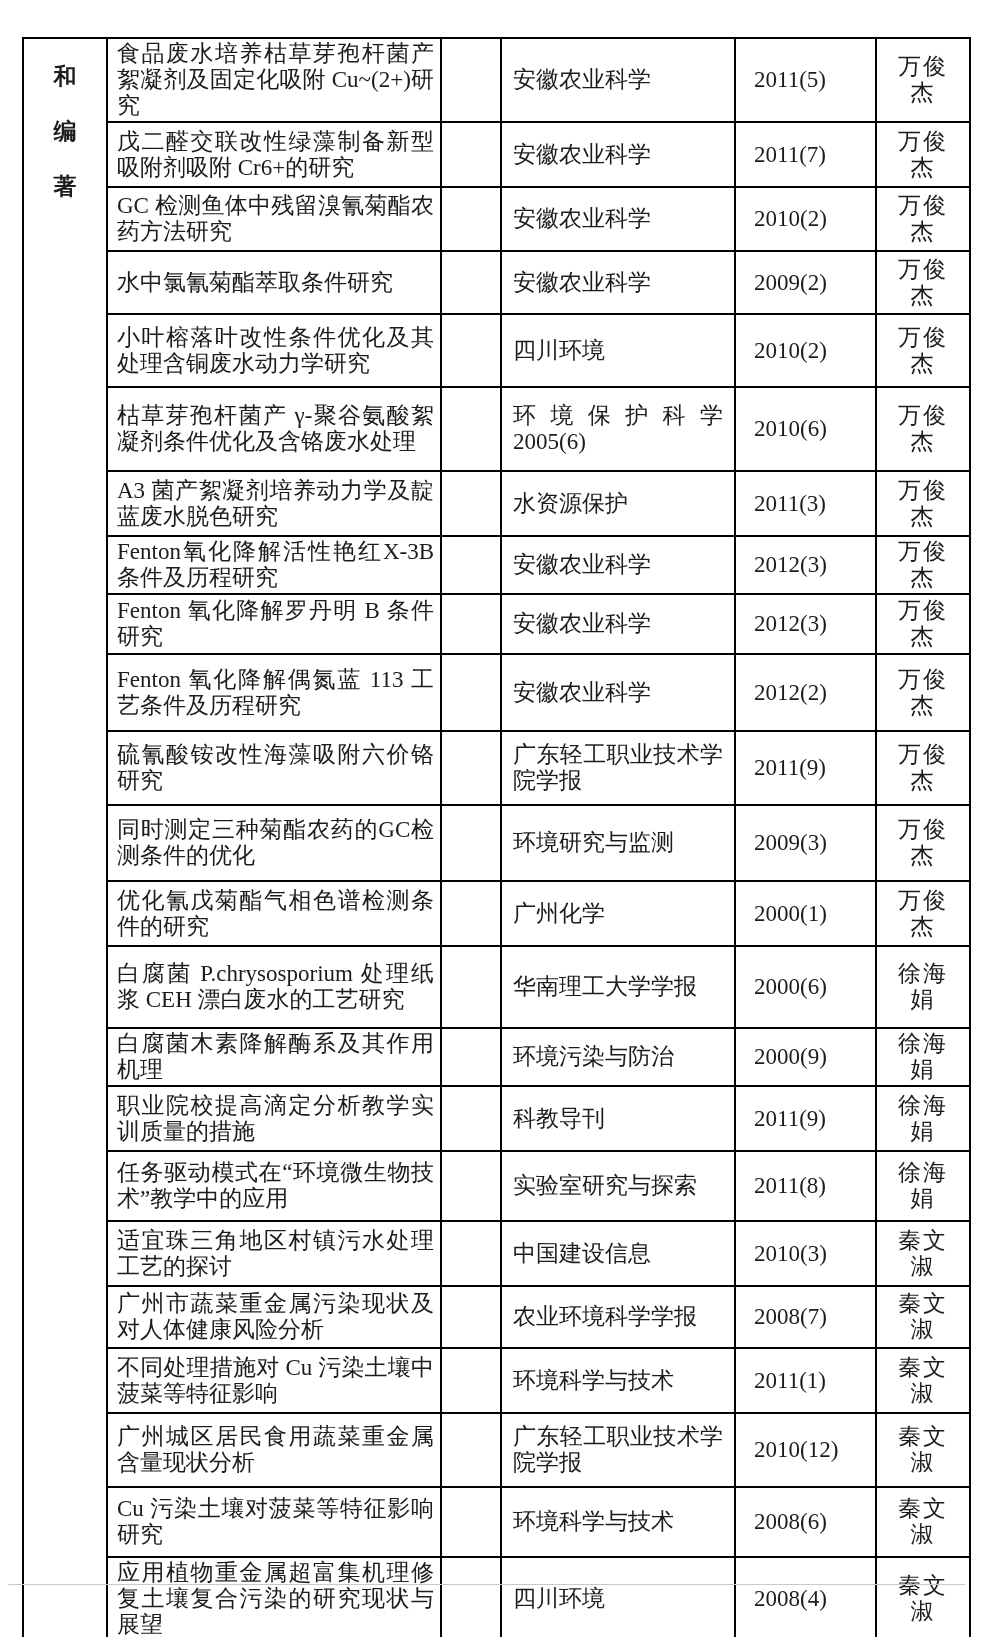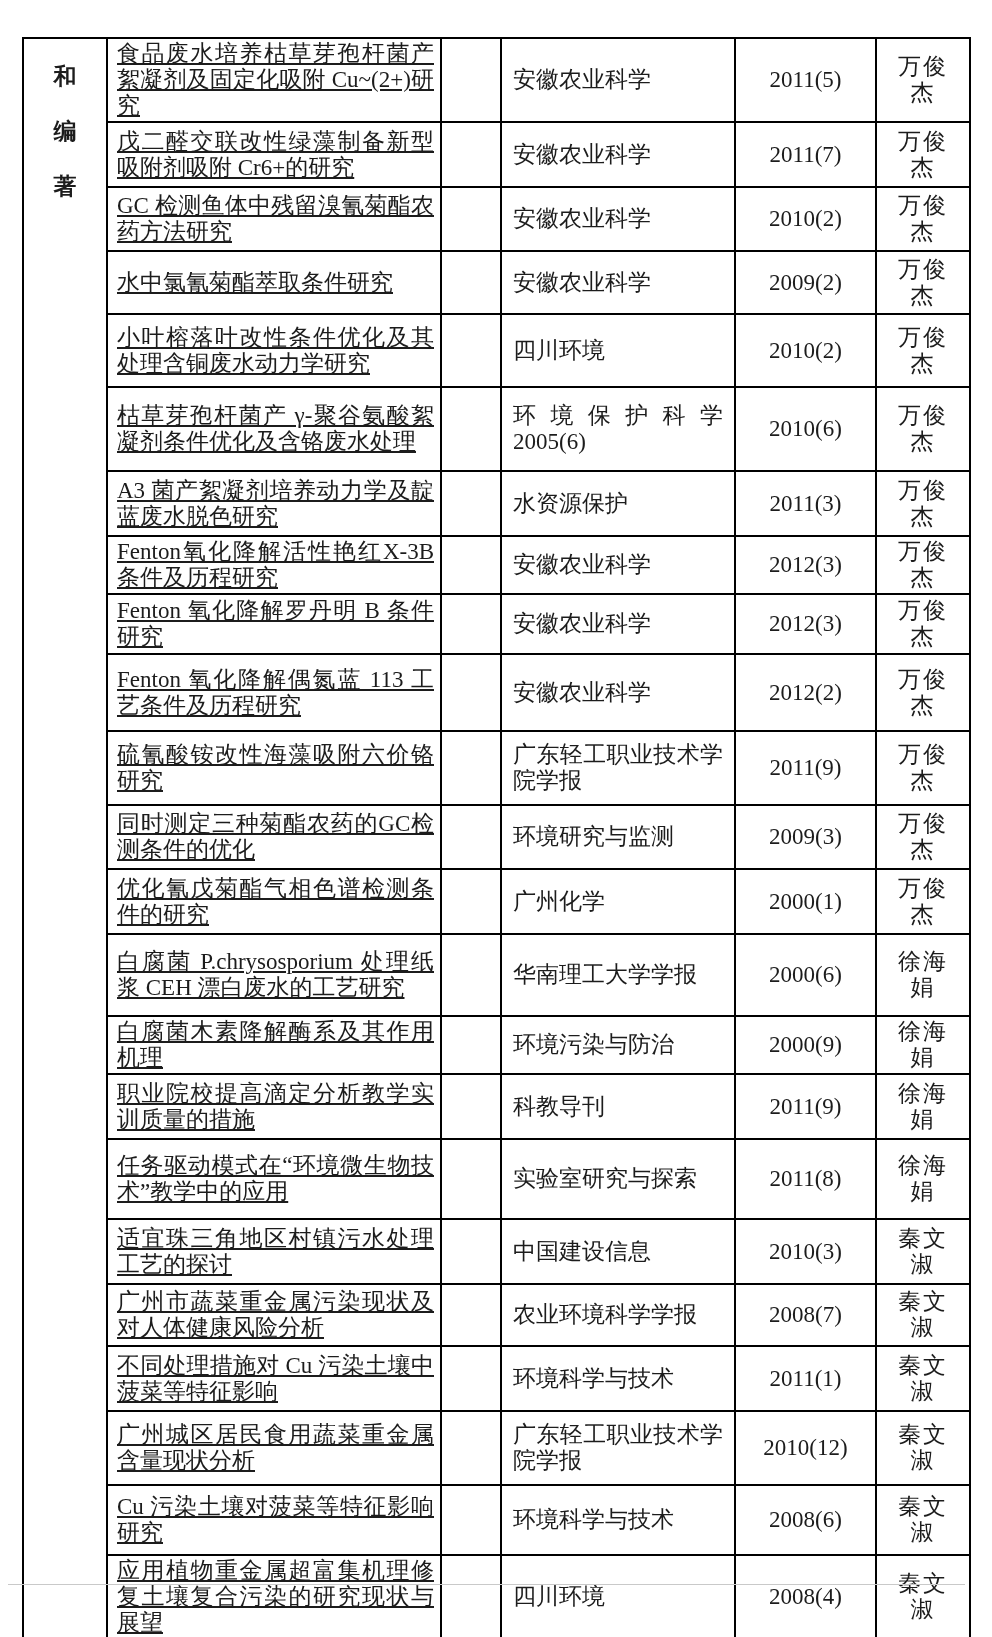--- a/index.html
+++ b/index.html
@@ -33,31 +33,30 @@
     vertical-align: top;
     text-align: center;
     font-weight: bold;
     white-space: pre-line;
     line-height: 55px;
     padding-top: 10px;
   }
   td.title {
     text-align: justify;
     padding: 2px 6px 2px 9px;
-    text-decoration: underline;
   }
   td.blank {
     padding: 0;
   }
   td.journal {
     text-align: justify;
     padding: 10px 11px;
   }
   td.year {
-    text-align: center;
+    text-align: left;
     padding: 2px 18px;
   }
   td.author {
     text-align: center;
     letter-spacing: 2px;
     padding: 2px 10px;
   }
   .scan-line {
     position: absolute;
     left: 8px;
@@ -153,21 +152,21 @@
       <td class="year">2012(2)</td>
       <td class="author">万俊杰</td>
     </tr>
     <tr style="height:72px">
       <td class="title">硫氰酸铵改性海藻吸附六价铬研究</td>
       <td class="blank"></td>
       <td class="journal">广东轻工职业技术学院学报</td>
       <td class="year">2011(9)</td>
       <td class="author">万俊杰</td>
     </tr>
-    <tr style="height:64px">
+    <tr style="height:76px">
       <td class="title">同时测定三种菊酯农药的GC检测条件的优化</td>
       <td class="blank"></td>
       <td class="journal">环境研究与监测</td>
       <td class="year">2009(3)</td>
       <td class="author">万俊杰</td>
     </tr>
     <tr style="height:65px">
       <td class="title">优化氰戊菊酯气相色谱检测条件的研究</td>
       <td class="blank"></td>
       <td class="journal">广州化学</td>
@@ -188,21 +187,21 @@
       <td class="year">2000(9)</td>
       <td class="author">徐海娟</td>
     </tr>
     <tr style="height:65px">
       <td class="title">职业院校提高滴定分析教学实训质量的措施</td>
       <td class="blank"></td>
       <td class="journal">科教导刊</td>
       <td class="year">2011(9)</td>
       <td class="author">徐海娟</td>
     </tr>
-    <tr style="height:80px">
+    <tr style="height:70px">
       <td class="title">任务驱动模式在“环境微生物技术”教学中的应用</td>
       <td class="blank"></td>
       <td class="journal">实验室研究与探索</td>
       <td class="year">2011(8)</td>
       <td class="author">徐海娟</td>
     </tr>
     <tr style="height:65px">
       <td class="title">适宜珠三角地区村镇污水处理工艺的探讨</td>
       <td class="blank"></td>
       <td class="journal">中国建设信息</td>

